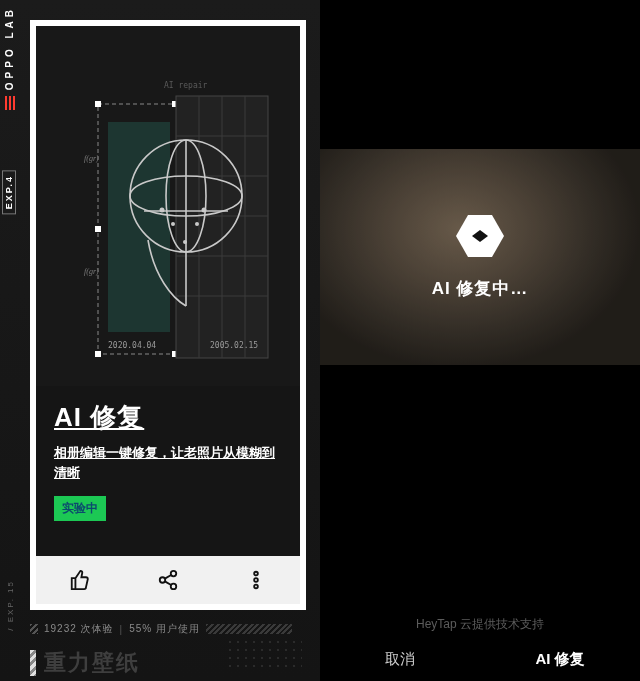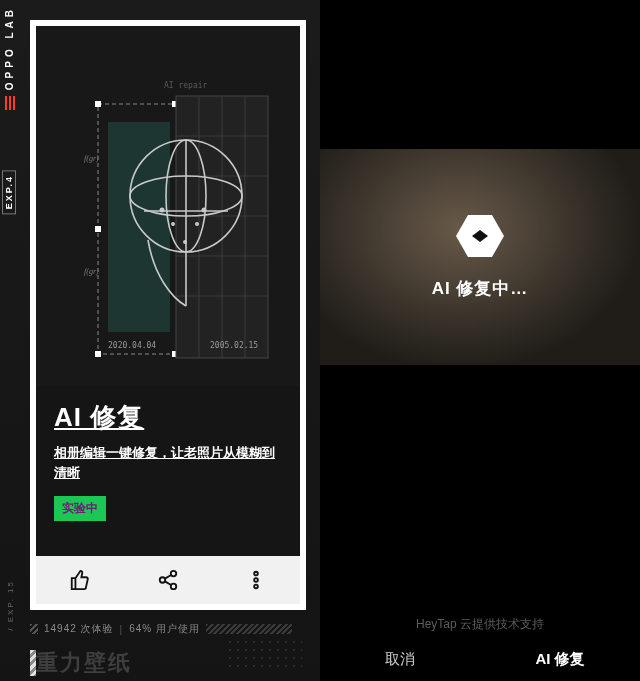--- a/index.html
+++ b/index.html
@@ -58,21 +58,21 @@
     background: #181818;
     overflow: hidden;
   }
   .illu-svg { width:100%; height:100%; display:block; }
   .card-body { padding: 14px 18px 0 18px; flex:1;}
   .card-title { font-size: 26px; font-weight: 800; letter-spacing: 1px; margin-bottom: 8px;}
   .card-sub { font-size: 13px; font-weight:700; line-height: 1.5; color: #fff;}
   .badge {
     display: inline-block;
     background: #1cc854;
-    color: #701a75;
+    color: #0c4a6e;
     font-size: 12px; font-weight:700;
     padding: 4px 8px;
     margin-top: 14px;
   }
   .card-actions {
     height: 48px;
     background: #f1f1f1;
     display: flex;
     align-items: center;
     justify-content: space-around;
@@ -92,21 +92,21 @@
     background: repeating-linear-gradient(135deg,#555 0 2px, transparent 2px 4px);
   }
   .stats-bar .sep { color:#555; }
   .stats-bar .stripes2 {
     width: 86px; height: 10px;
     background: repeating-linear-gradient(135deg,#3a3a3a 0 2px, transparent 2px 4px);
   }
 
   .next-title-row {
     position:absolute; left:30px; top:648px;
-    display:flex; align-items:center; 
+    display:flex; align-items:center; gap:8px;
   }
   .next-marker { width:6px; height:26px; background: repeating-linear-gradient(135deg,#e0e0e0 0 3px, #888 3px 6px);}
   .next-title { font-size:22px; font-weight:800; color:#3e3e3e; letter-spacing:2px;}
   .dots-deco {
     position:absolute; right:18px; top:638px;
     width:76px; height:34px;
     background-image: radial-gradient(#3a3a3a 1px, transparent 1px);
     background-size: 8px 8px;
     opacity:.6;
   }
@@ -253,23 +253,23 @@
               <circle cx="12" cy="5" r="2"></circle>
               <circle cx="12" cy="12" r="2"></circle>
               <circle cx="12" cy="19" r="2"></circle>
             </svg>
         </div>
       </div>
     </div>
 
     <div class="stats-bar">
       <span class="stripes"></span>
-      <span>14942 次体验</span>
+      <span>19232 次体验</span>
       <span class="sep">|</span>
-      <span>64% 用户使用</span>
+      <span>55% 用户使用</span>
       <span class="stripes2"></span>
     </div>
 
     <div class="next-title-row">
       <div class="next-marker"></div>
       <div class="next-title">重力壁纸</div>
     </div>
     <div class="dots-deco"></div>
   </div>
 

